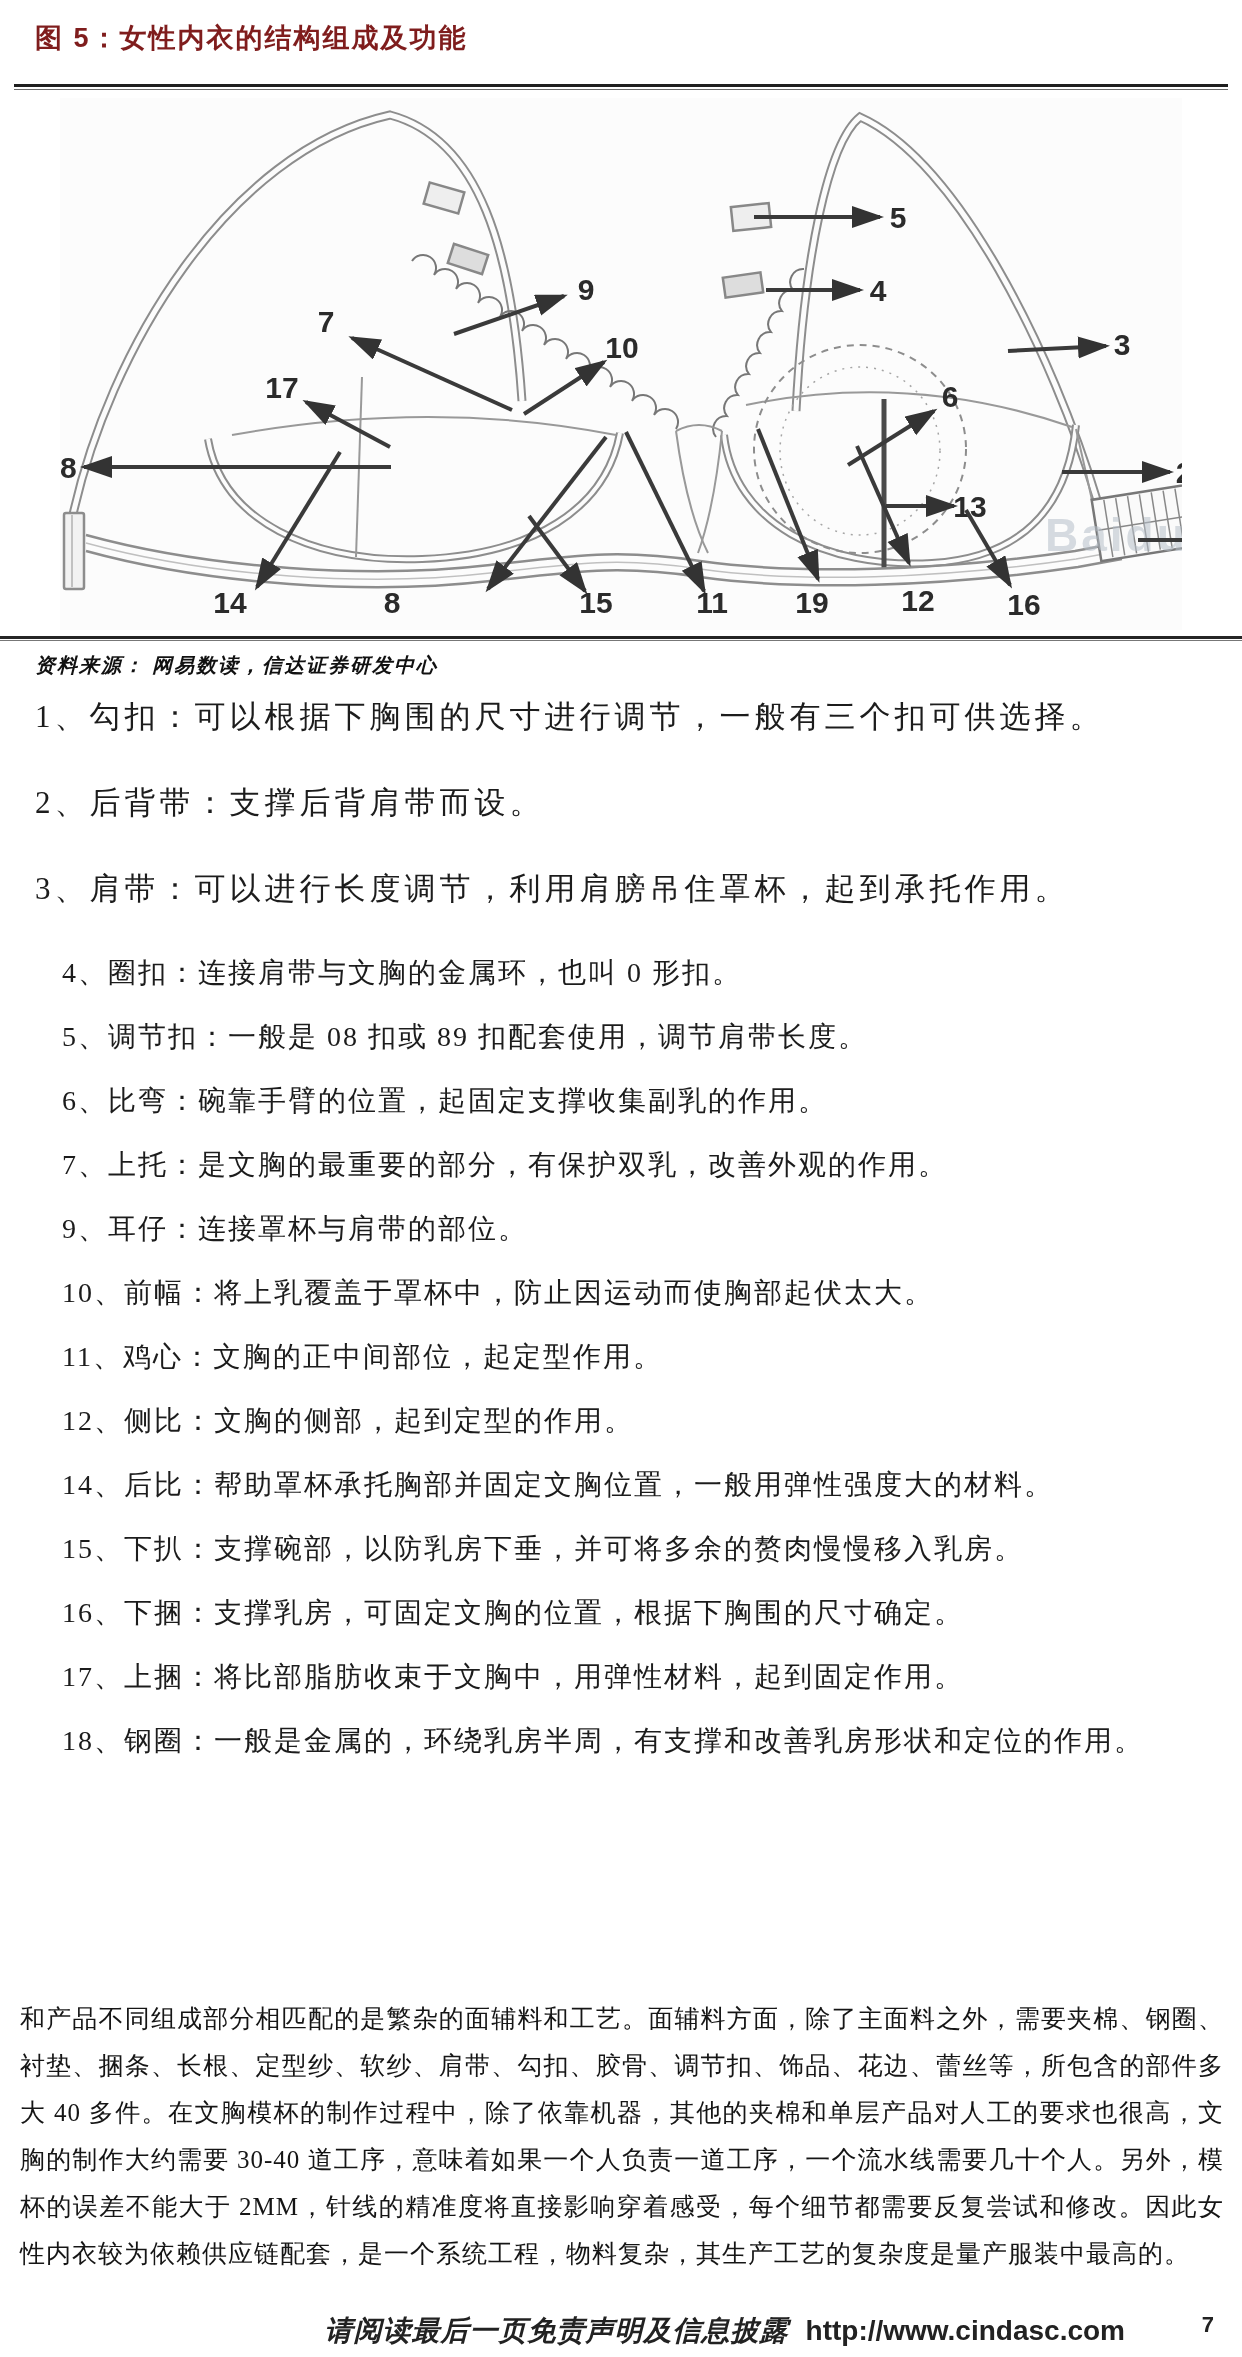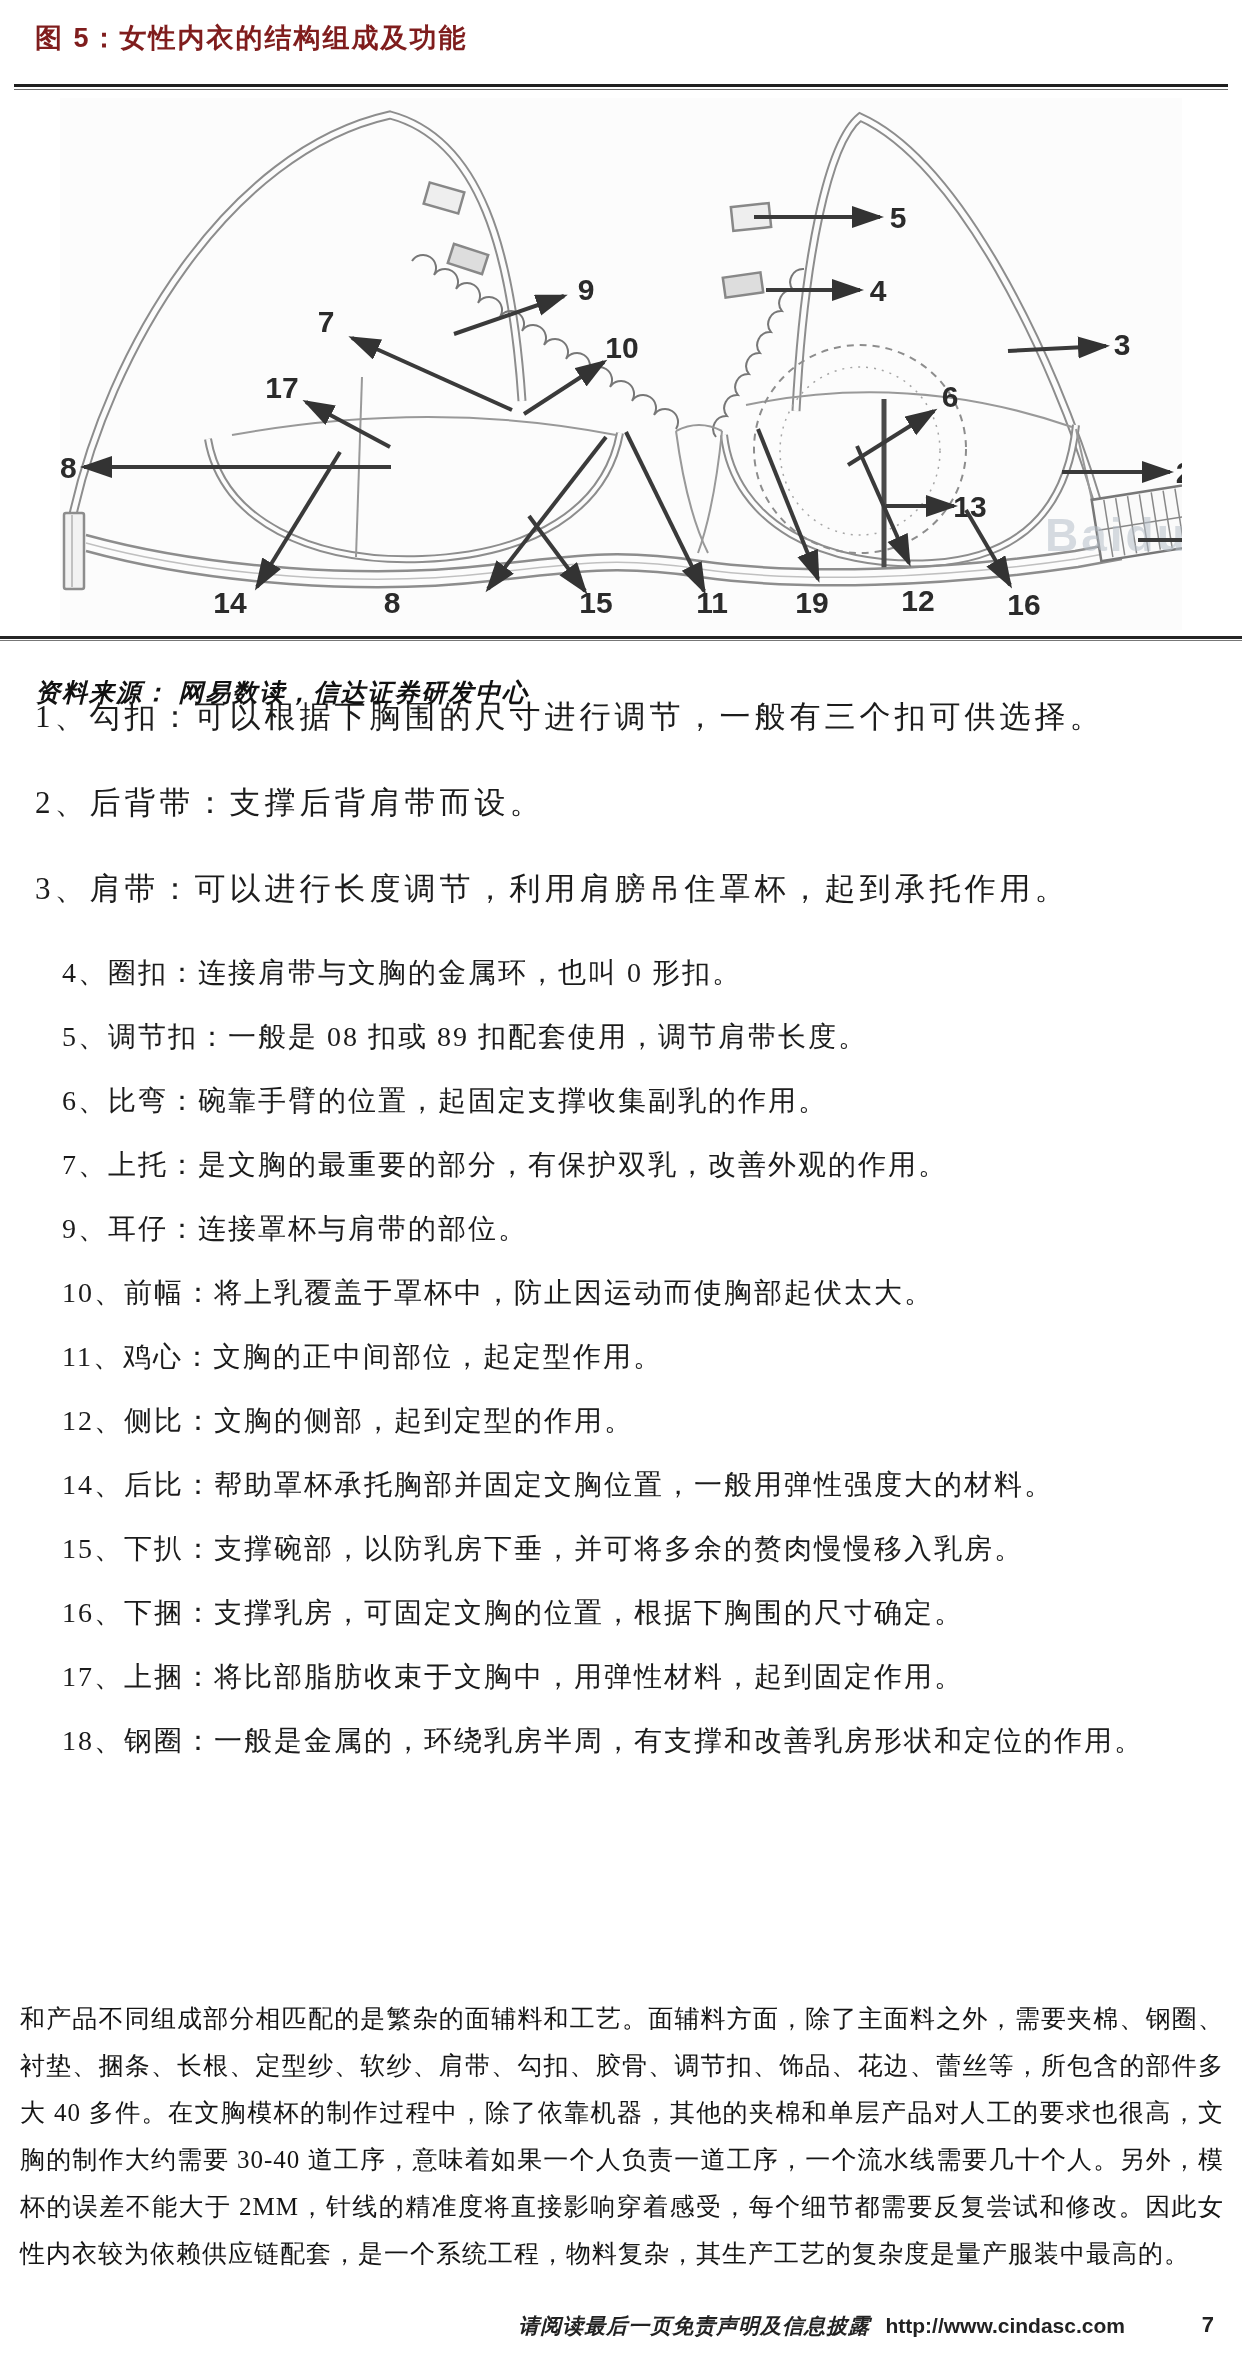--- a/index.html
+++ b/index.html
@@ -28,23 +28,22 @@
     position:absolute;top:98px;left:60px;width:1122px;height:532px;
     background:#fcfcfc;
   }
   .figure-wrap svg{display:block;width:100%;height:100%;}
   .rule-mid{
     position:absolute;top:636px;left:0;right:0;height:1px;
     border-top:3px solid #262626;border-bottom:1px solid #777;
   }
   .source-note{
     position:absolute;top:652px;left:35px;
-    font-size:25px;font-weight:700;font-style:italic;letter-spacing:2px;
+    font-size:20px;font-weight:700;font-style:italic;letter-spacing:2px;
     color:#111;
-    margin-top:24px;
   }
   
   .items-large{position:absolute;top:698px;left:35px;right:25px;}
   .item-large{
     font-size:31px;letter-spacing:4px;font-weight:400;line-height:38px;
     margin-bottom:48px;white-space:nowrap;
   }
   .items-small{position:absolute;top:958px;left:62px;right:20px;}
   .item-small{
     font-size:28px;letter-spacing:2px;line-height:30px;
@@ -53,21 +52,21 @@
   
   .body-paragraph{
     position:absolute;top:1995px;left:20px;right:18px;
     font-size:25px;line-height:47px;letter-spacing:1px;
     text-align:justify;color:#151515;
   }
   
   .footer{position:absolute;top:2312px;left:0;right:0;height:34px;}
   .footer-text{
     position:absolute;right:117px;top:0;white-space:nowrap;
-    font-size:21px;color:#222;
+    font-size:28px;color:#222;
   }
   .footer-disclaimer{font-weight:700;font-style:italic;letter-spacing:1px;}
   .footer-url{font-family:"Liberation Sans","DejaVu Sans",sans-serif;font-weight:700;margin-left:10px;}
   .page-number{
     position:absolute;right:28px;top:0;
     font-family:"Liberation Sans","DejaVu Sans",sans-serif;
     font-weight:700;font-size:22px;color:#222;
   }
   
   .dl-bg{fill:none;stroke:#8d8d8d;stroke-width:9;}

